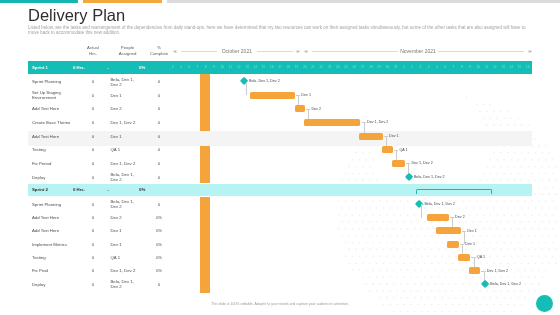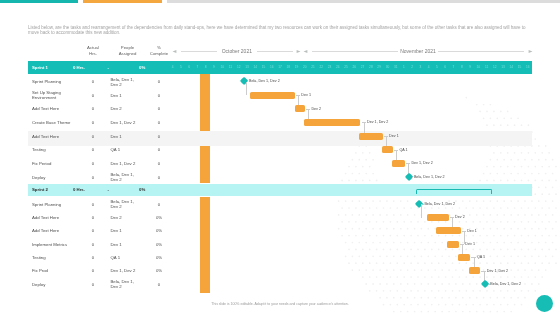--- a/index.html
+++ b/index.html
@@ -45,20 +45,21 @@
 <body>
 
 <div class="slide">
 <div class="topbar">
 <div class="tb1"></div>
 <div class="tb2"></div>
 <div class="tb3"></div>
 <div class="tb4"></div>
 <div class="tb5"></div>
 </div>
+<div class="title">Delivery Plan</div>
 <div class="subtitle">Listed below, are the tasks and rearrangement of the dependencies from daily stand-ups, here we have determined that my two resources can work on their assigned tasks simultaneously, but some of the other tasks that are also assigned will have to move back to accommodate this new addition.</div>
 <svg class="dots" width="310" height="247" style="left:250px;top:68px;" viewBox="0 0 310 247">
 <g fill="#f0f0f0">
         <circle cx="216.3" cy="29.6" r="0.85"></circle>
         <circle cx="226.7" cy="36.5" r="0.85"></circle>
         <circle cx="233.6" cy="36.5" r="0.85"></circle>
         <circle cx="240.4" cy="36.5" r="0.85"></circle>
         <circle cx="230.1" cy="43.4" r="0.85"></circle>
         <circle cx="237.0" cy="43.4" r="0.85"></circle>
         <circle cx="243.9" cy="43.4" r="0.85"></circle>

